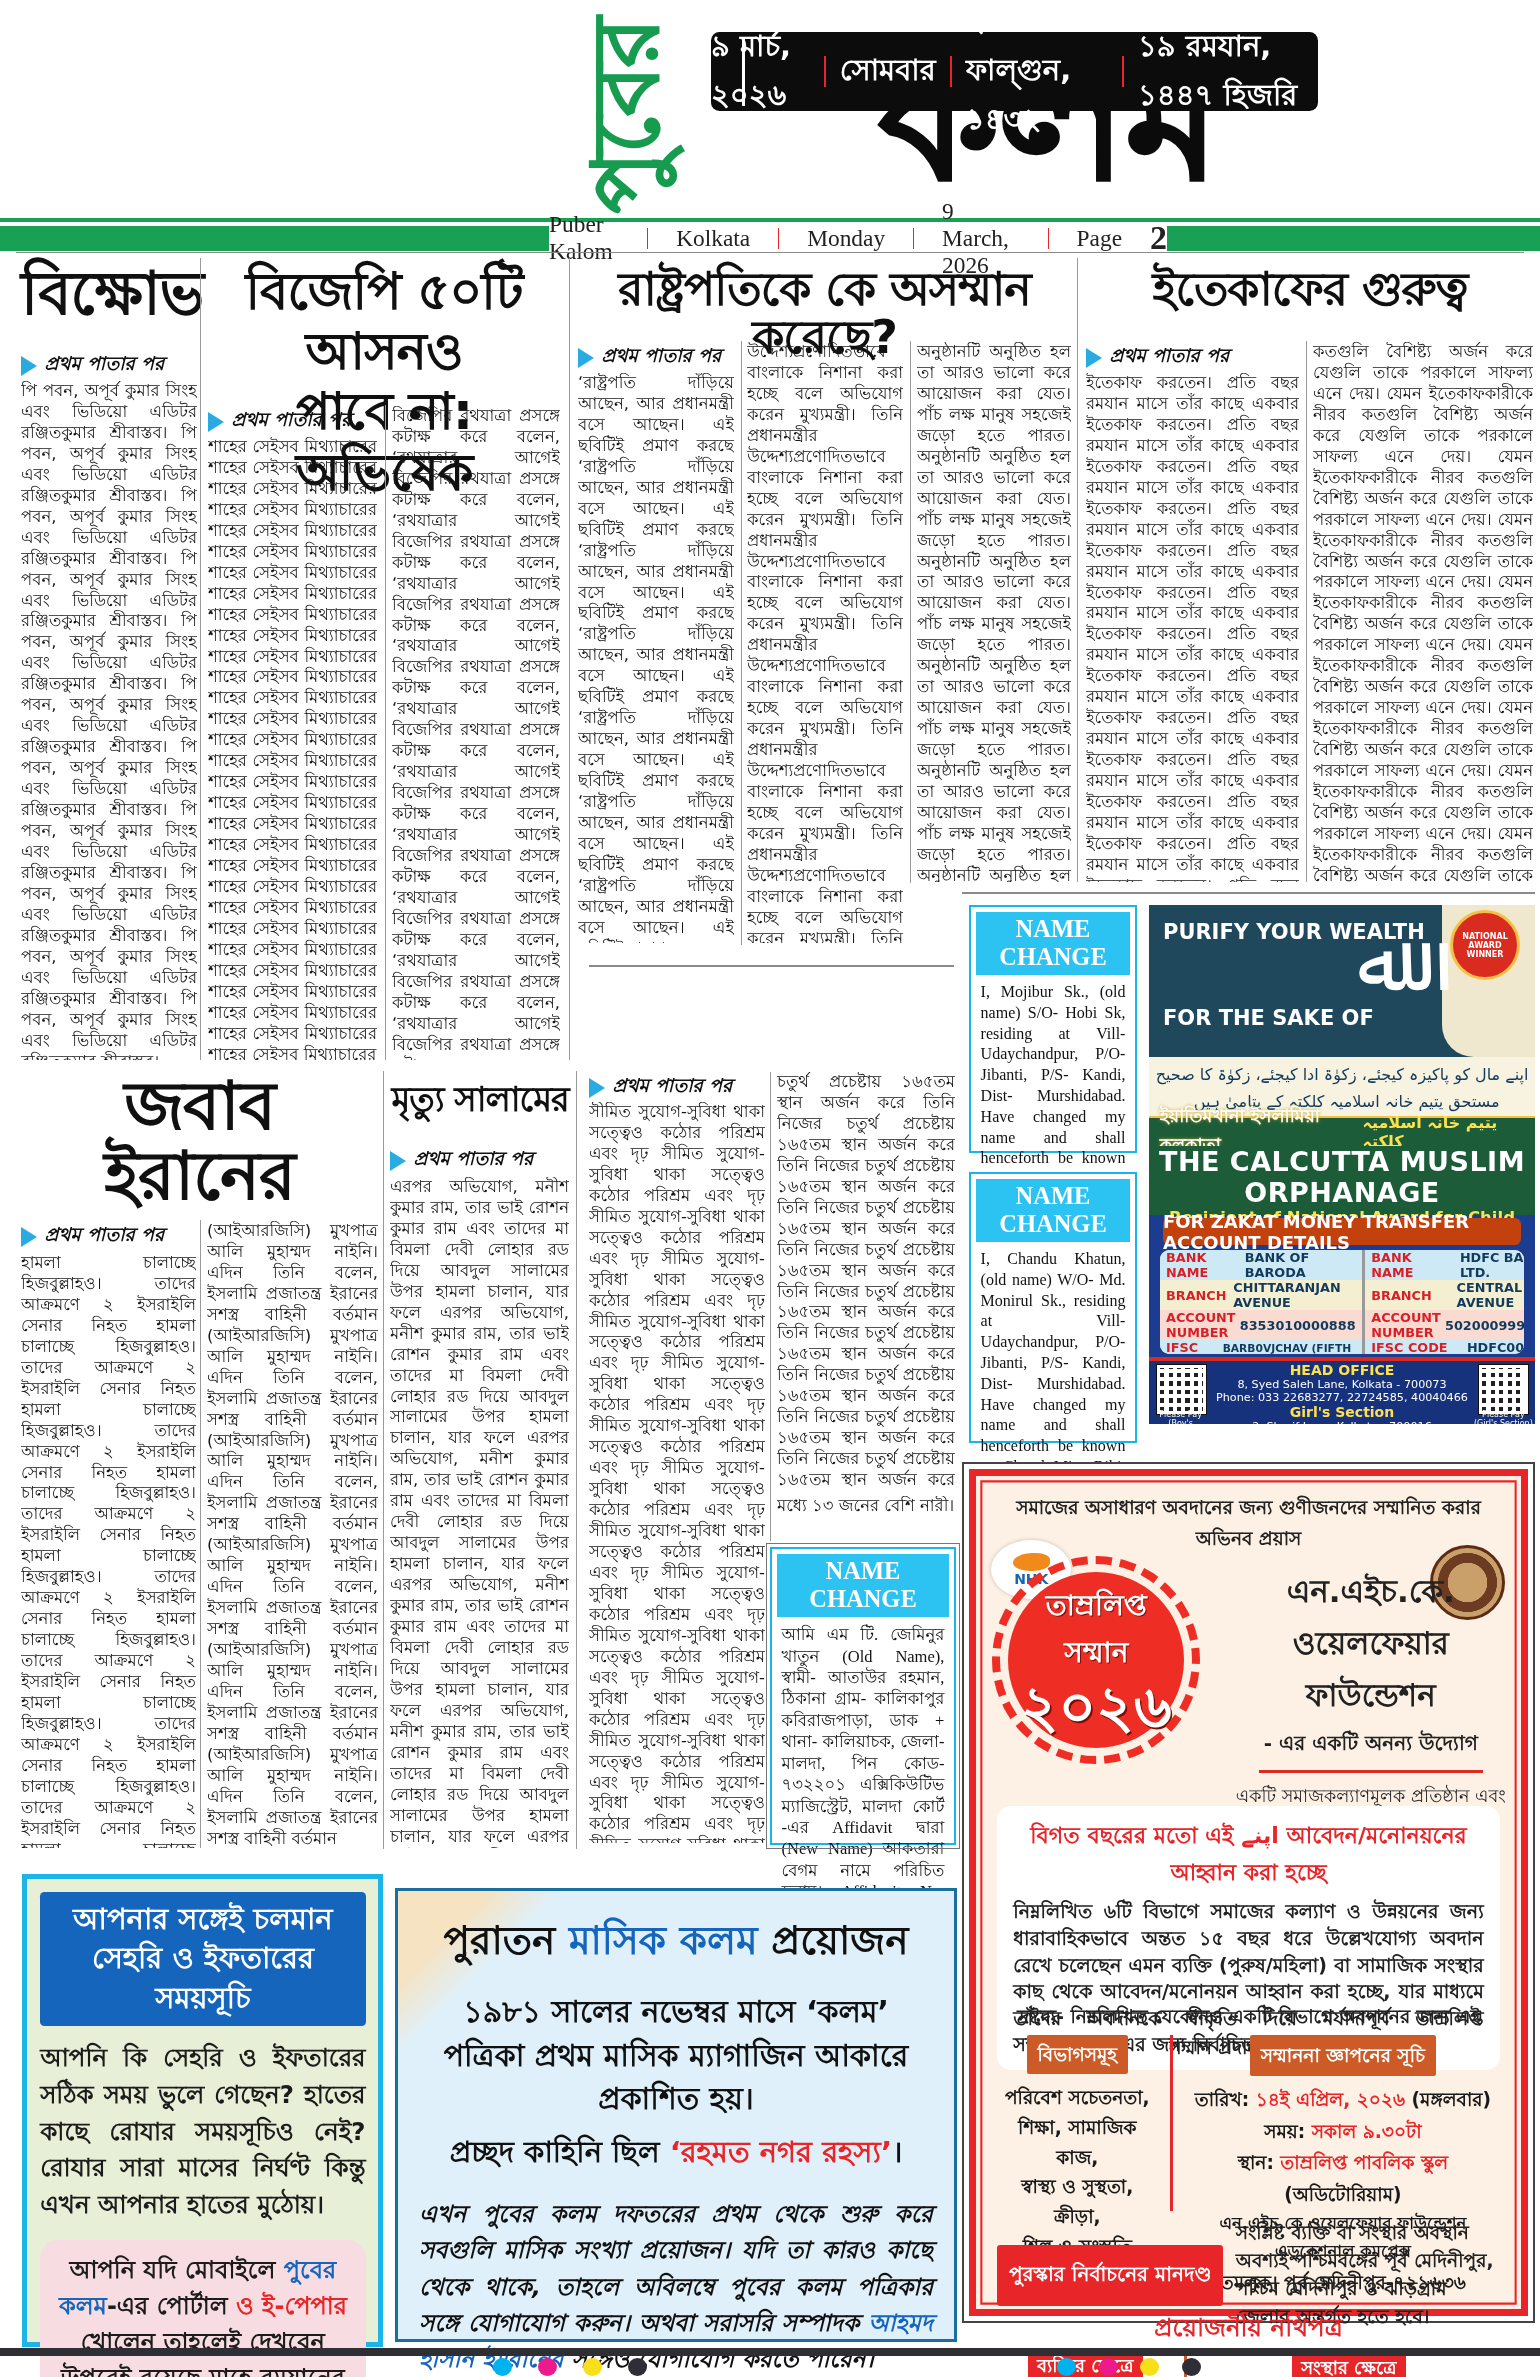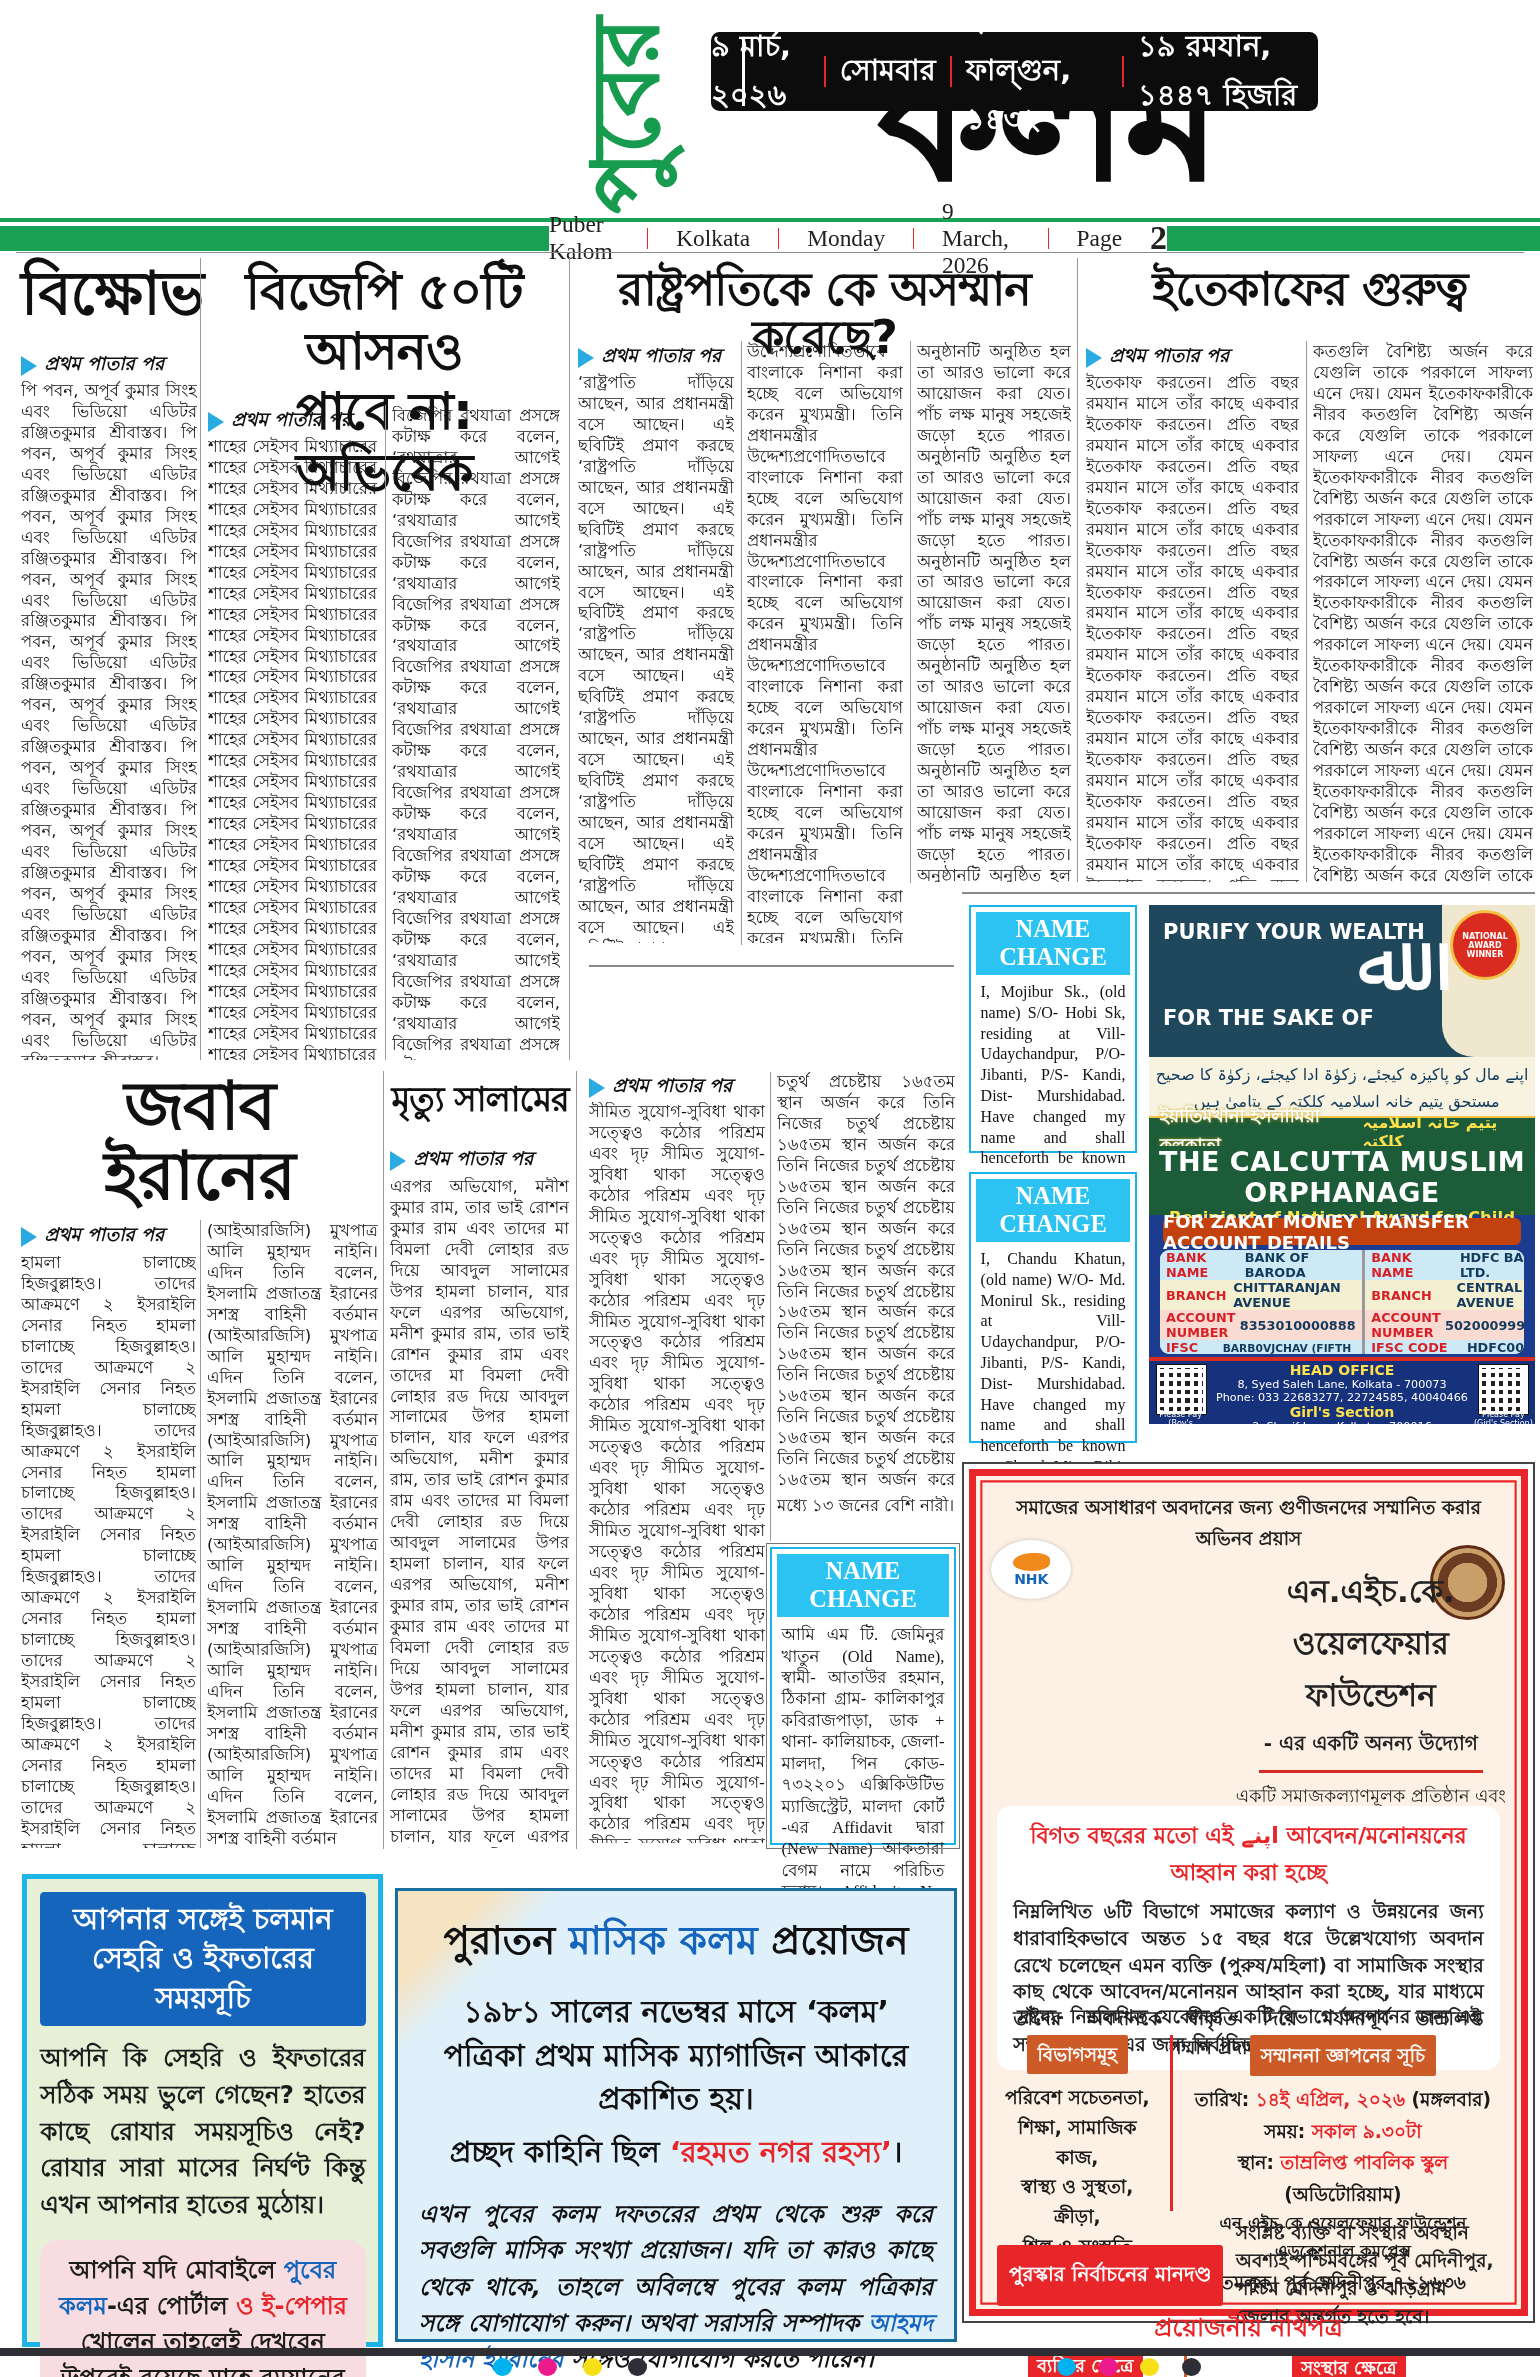--- a/index.html
+++ b/index.html
@@ -364,20 +364,25 @@
     </div>
   </div>
 
   <div class="abs nhk" style="left:962px;top:1462px;width:573px;height:861px;box-sizing:border-box;">
     <div class="nhk-frame">
       <div class="nhk-top">সমাজের অসাধারণ অবদানের জন্য গুণীজনদের সম্মানিত করার অভিনব প্রয়াস</div>
       <div class="nhk-logo">
         <div class="bird"></div>
         <div class="t">NHK</div>
       </div>
+      <div class="star">
+        <div class="s1">তাম্রলিপ্ত</div>
+        <div class="s1">সম্মান</div>
+        <div class="s2">২০২৬</div>
+      </div>
       <div class="seal"></div>
       <div class="nhk-right">
         <div class="n1">এন.এইচ.কে.</div>
         <div class="n1">ওয়েলফেয়ার ফাউন্ডেশন</div>
         <div class="n2">- এর একটি অনন্য উদ্যোগ</div>
         <div class="rl"></div>
         <div class="n3" style="white-space:pre-line;">একটি সমাজকল্যাণমূলক প্রতিষ্ঠান এবং
 তাম্রলিপ্ত পাবলিক স্কুল, তাম্রলিপ্ত ইন্সটিটিউট অফ
 ম্যানেজমেন্ট অ্যান্ড টেকনোলজি-র প্রতিষ্ঠাতা</div>
       </div>

